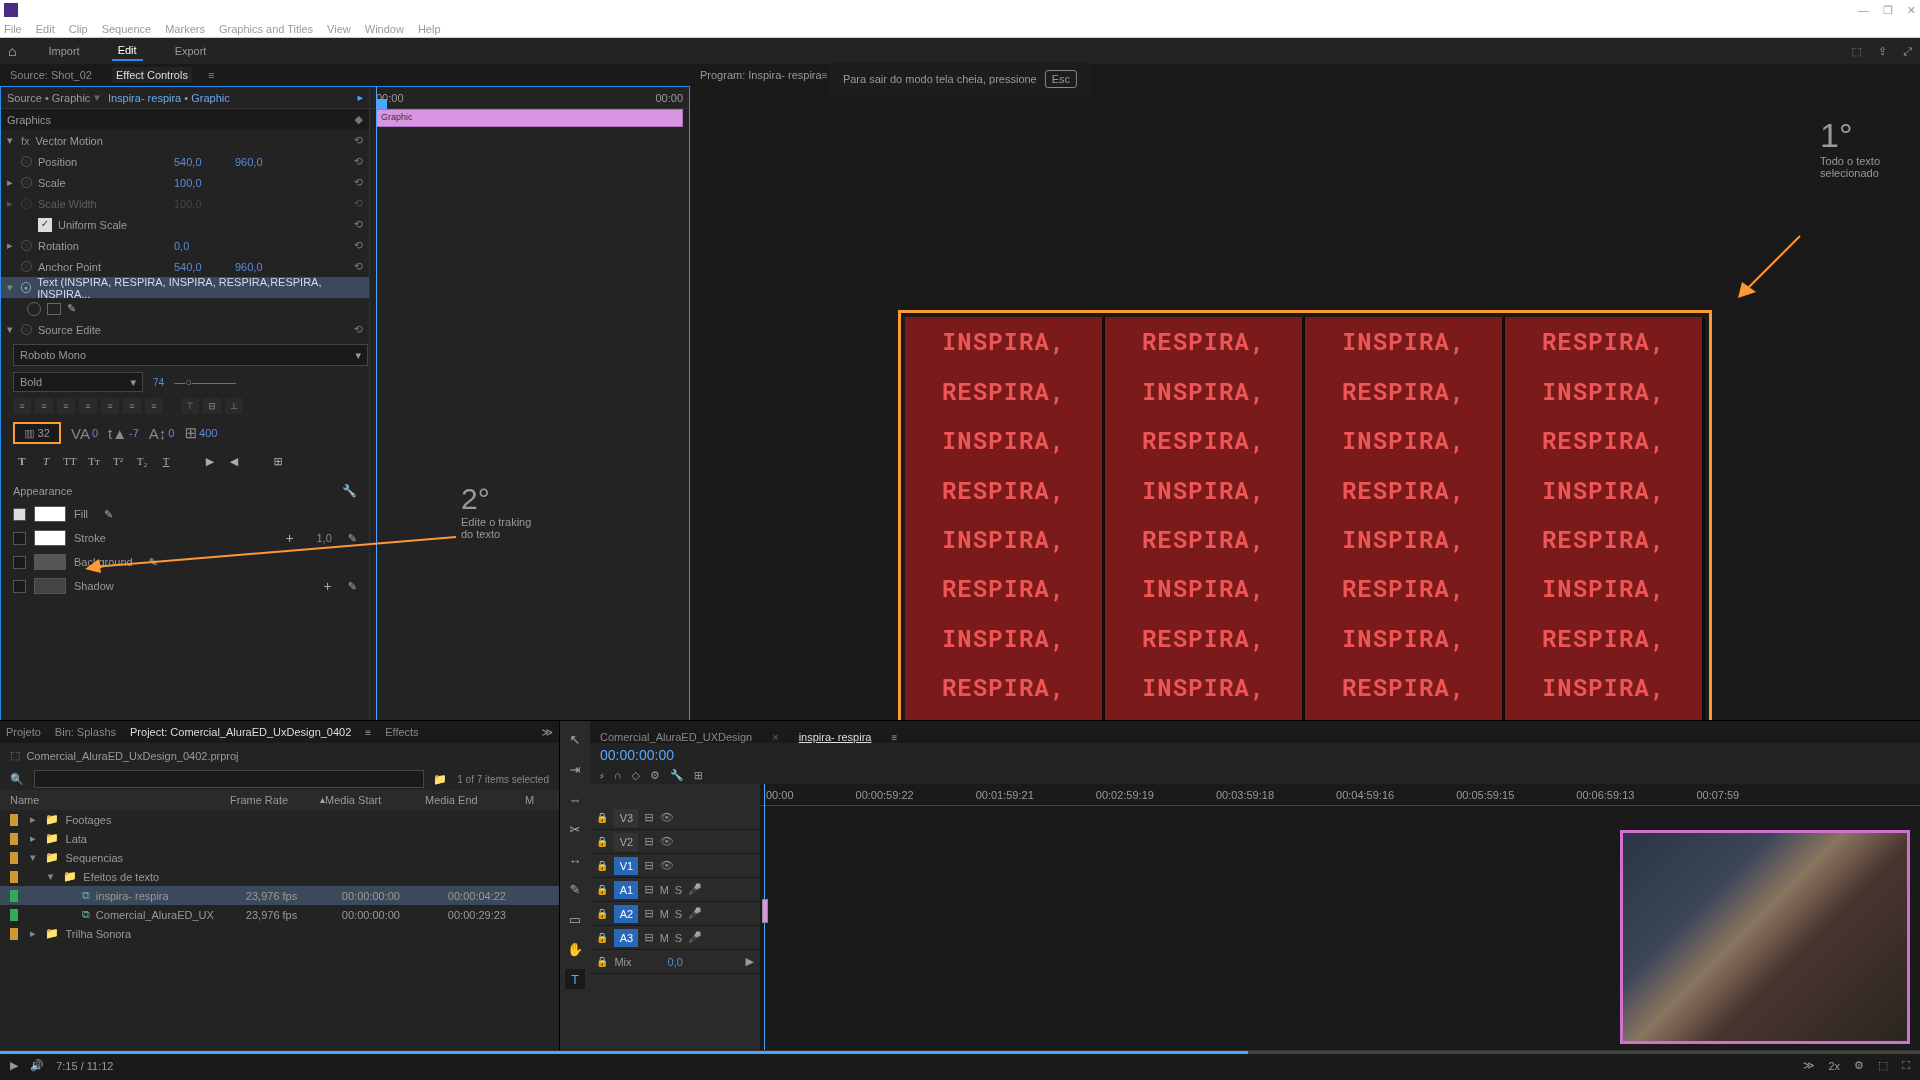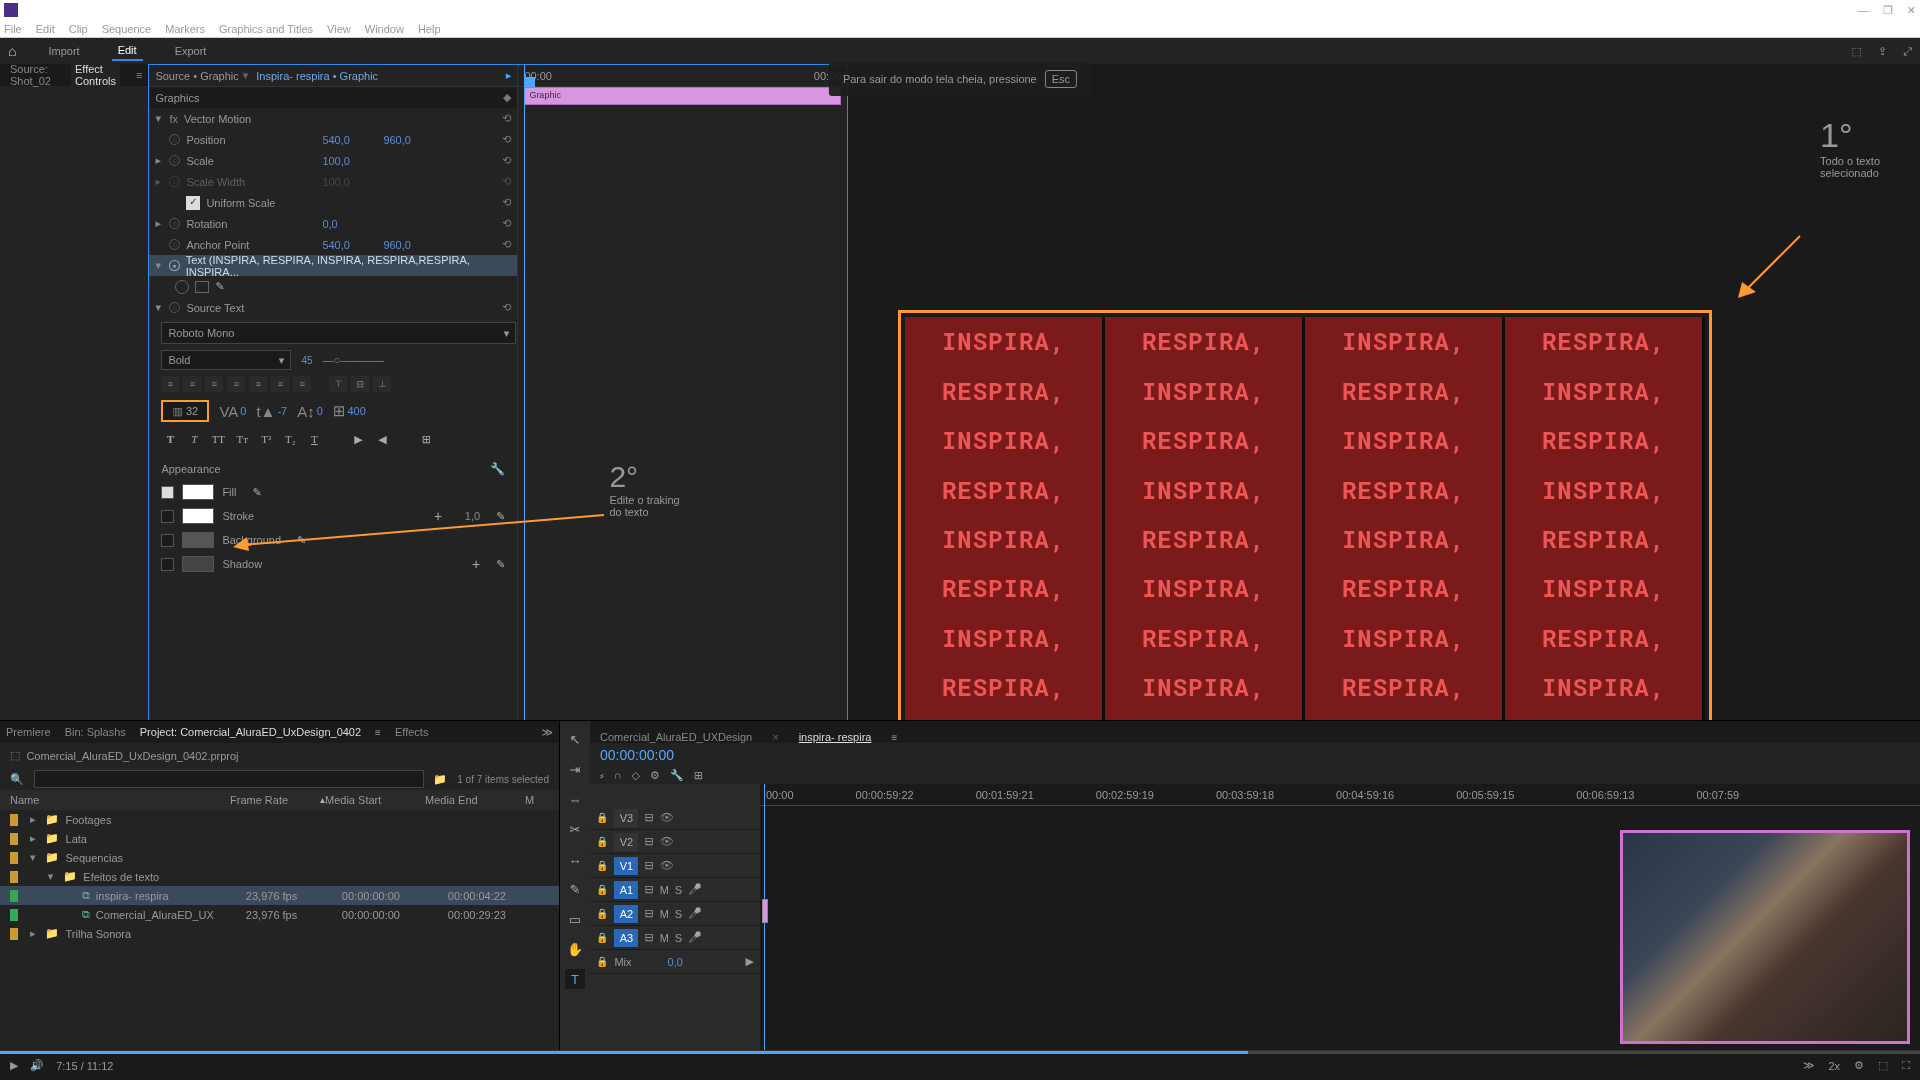--- a/index.html
+++ b/index.html
@@ -7,21 +7,21 @@
 .titlebar{height:20px;background:#fff;display:flex;align-items:center;padding:0 4px;color:#333;font-size:11px}
 .titlebar .logo{width:14px;height:14px;background:#4b2e83;margin-right:6px}
 .titlebar .wincontrols{margin-left:auto;display:flex;gap:14px;font-size:13px;color:#555}
 .menubar{height:18px;background:#fff;display:flex;align-items:center;padding:0 4px;gap:14px;color:#333;font-size:11px;border-bottom:1px solid #ccc}
 .workspacebar{height:26px;background:#232323;display:flex;align-items:center;padding:0 8px;gap:26px;color:#999}
 .workspacebar .home{font-size:14px;color:#ccc}
 .workspacebar .ws{padding:3px 6px}
 .workspacebar .ws.active{color:#fff;border-bottom:2px solid #2d8ceb}
 .workspacebar .right-icons{margin-left:auto;display:flex;gap:16px;color:#aaa;font-size:14px}
 .panels{display:flex;height:calc(100% - 64px - 30px)}
-.left{width:690px;display:flex;flex-direction:row;position:relative}
+.left{width:690px;display:flex;flex-direction:column;position:relative}
 .right{flex:1;display:flex;flex-direction:column}
 .panel-tabs{height:22px;background:#1a1a1a;display:flex;align-items:center;padding:0 6px;gap:16px;font-size:11px}
 .panel-tabs .tab{padding:2px 4px;color:#888}
 .panel-tabs .tab.active{color:#ddd;background:#232323}
 .effect-controls{flex:0 0 700px;border:1px solid #2d8ceb;background:#232323;display:flex;position:relative}
 .ec-left{width:369px;border-right:1px solid #333;overflow:hidden}
 .ec-header{height:22px;display:flex;align-items:center;padding:0 6px;font-size:10px;background:#232323;border-bottom:1px solid #333}
 .ec-header .src{color:#999}
 .ec-header .seq{color:#6ea9e8;margin-left:4px}
 .ec-row{height:21px;display:flex;align-items:center;padding:0 6px;font-size:10px;gap:6px}
@@ -242,33 +242,33 @@
             <span style="color:#cde">Text (INSPIRA, RESPIRA, INSPIRA, RESPIRA,RESPIRA, INSPIRA...</span>
           </div>
         <div class="ec-row">
             <span style="margin-left:20px;width:14px;height:14px;border-radius:50%;border:1px solid #666"></span>
             <span style="width:14px;height:12px;border:1px solid #666"></span>
             <span style="color:#aaa">✎</span>
           </div>
         <div class="ec-row">
             <span class="tw">▾</span>
             <span class="sw">◌</span>
-            <span>Source Text</span>
+            <span>Source Edite</span>
             <span class="kf">⟲</span>
           </div>
         <div class="font-select">
             <span>Roboto Mono</span>
             <span style="margin-left:auto">▾</span>
           </div>
         <div class="font-row">
           <div class="weight-sel">
               <span>Bold</span>
               <span style="margin-left:auto">▾</span>
             </div>
-          <span class="size-val">45</span>
+          <span class="size-val">74</span>
           <span style="color:#888">—○————</span>
         </div>
         <div class="align-row">
           <div class="align-btn">≡</div>
           <div class="align-btn">≡</div>
           <div class="align-btn">≡</div>
           <div class="align-btn">≡</div>
           <div class="align-btn">≡</div>
           <div class="align-btn">≡</div>
           <div class="align-btn">≡</div>
@@ -476,21 +476,21 @@
           <span class="add">+</span>
         </div>
       </div>
     </div>
   </div>
 </div>
 
 <div class="lower" style="position:absolute;top:720px;left:0;right:0;bottom:30px">
   <div class="project">
     <div class="proj-tabs">
-      <span class="tab">Premiere</span>
+      <span class="tab">Projeto</span>
       <span class="tab">Bin: Splashs</span>
       <span class="tab active">Project: Comercial_AluraED_UxDesign_0402</span> ≡
       <span class="tab">Effects</span>
       <span style="margin-left:auto">≫</span>
     </div>
     <div class="proj-path">
         <span>⬚</span>
         <span>Comercial_AluraED_UxDesign_0402.prproj</span>
       </div>
     <div class="proj-search">

